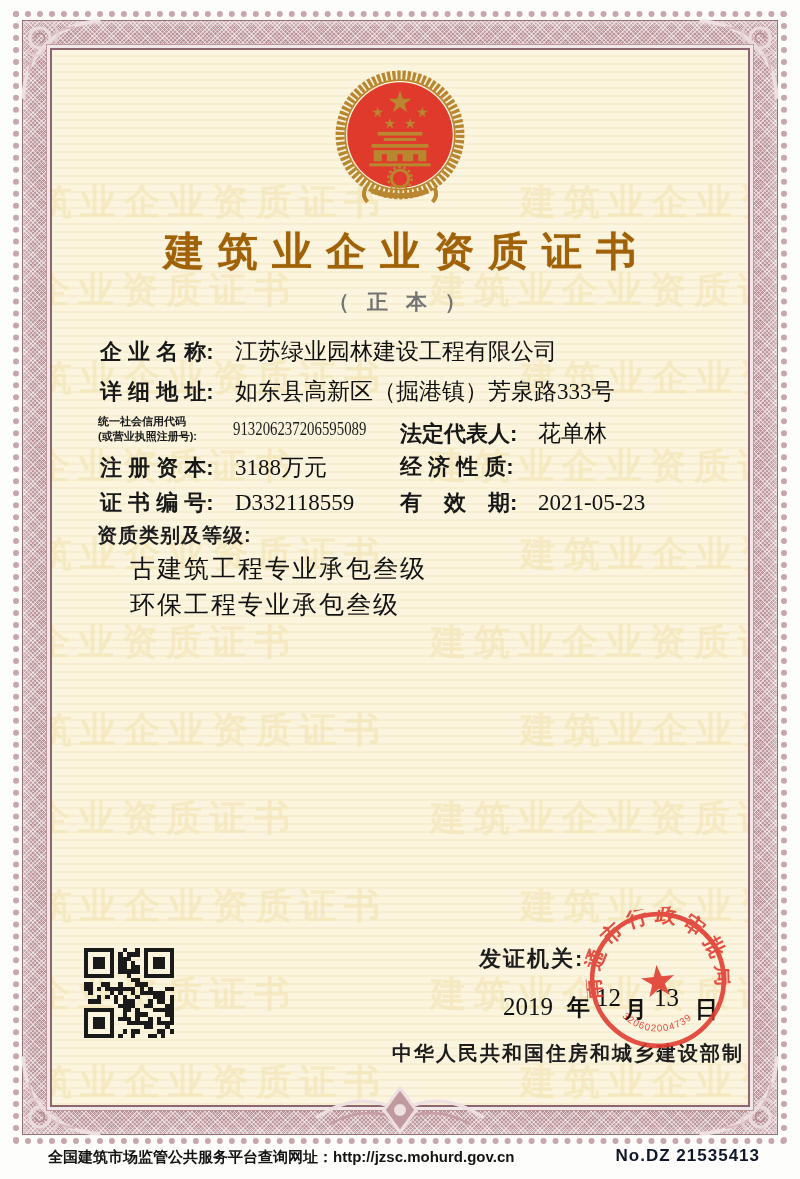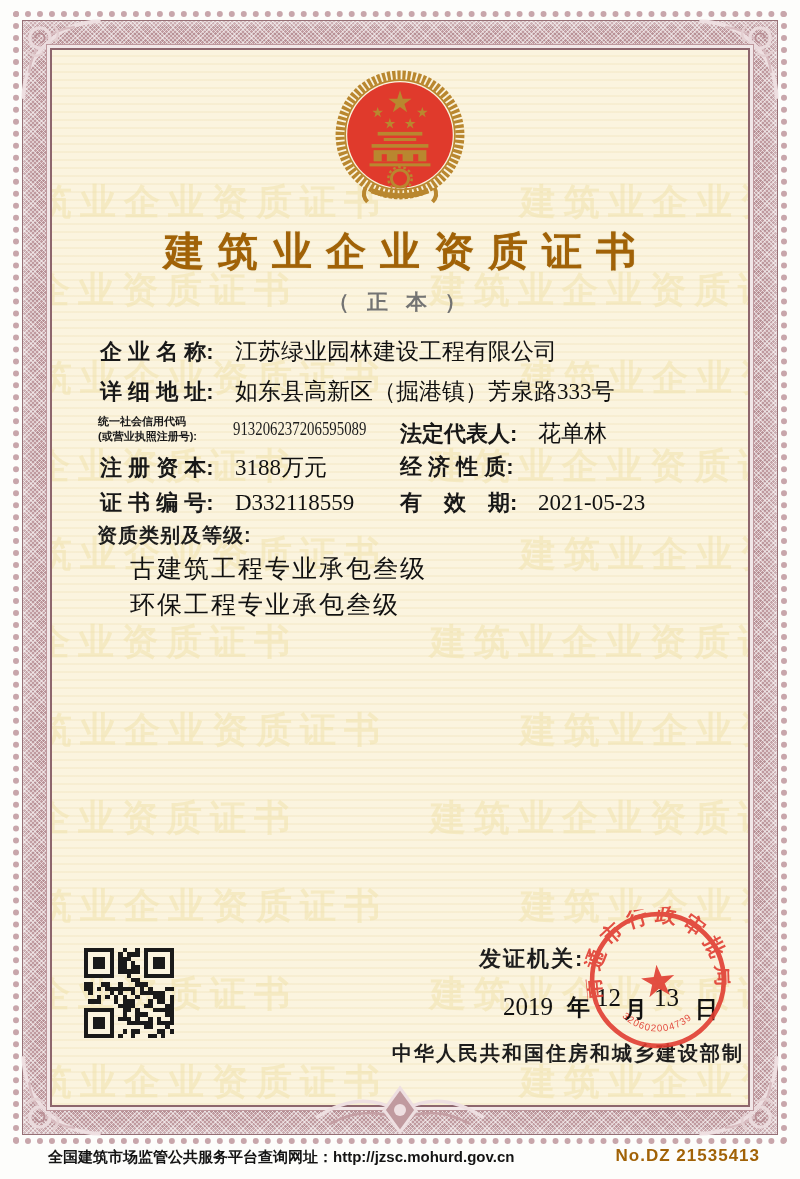--- a/index.html
+++ b/index.html
@@ -63,21 +63,21 @@
   .date-unit{font-size:23px;font-weight:bold;color:#101010;}
   .u-year{margin-left:14px;}
   .n-month{position:relative;top:-9px;margin-left:6px;}
   .u-month{margin-left:3px;position:relative;top:2px;}
   .n-day{position:relative;top:-9px;margin-left:7px;}
   .u-day{margin-left:16px;position:relative;top:2px;}
   .made-by{right:56px;top:1040px;font-size:20px;font-weight:bold;letter-spacing:2px;}
   .seal{left:586px;top:908px;width:144px;height:144px;opacity:.88;transform:rotate(-6deg);}
 
   .footer-left{left:48px;top:1148px;font-size:15px;font-weight:600;color:#141414;text-align:center;}
-  .footer-right{right:40px;top:1146px;font-size:17px;font-weight:600;letter-spacing:1px;color:#a16207;}
+  .footer-right{right:40px;top:1146px;font-size:17px;font-weight:600;letter-spacing:1px;color:#0f172a;}
 </style>
 </head>
 <body>
 
 <div class="page">
 
   <div class="lace"></div>
   <div class="band"></div>
 
   <svg class="corner tl" viewBox="0 0 100 100">

